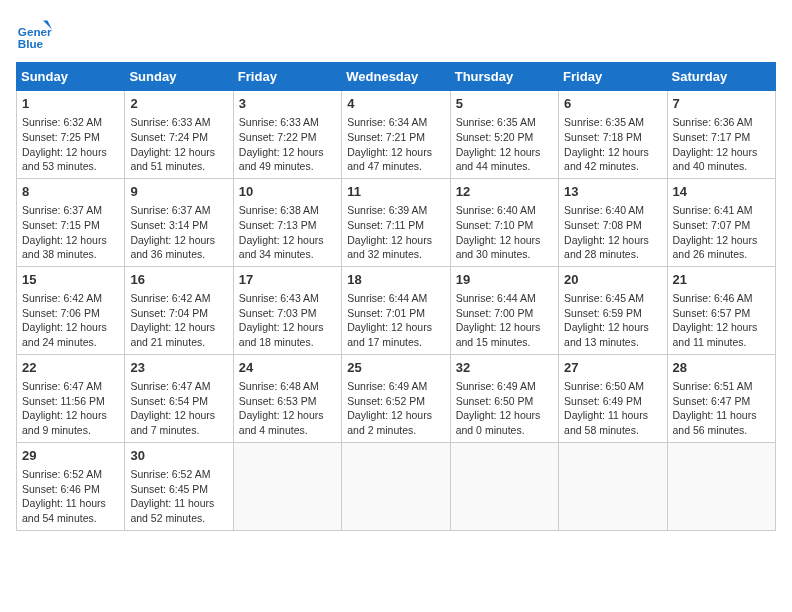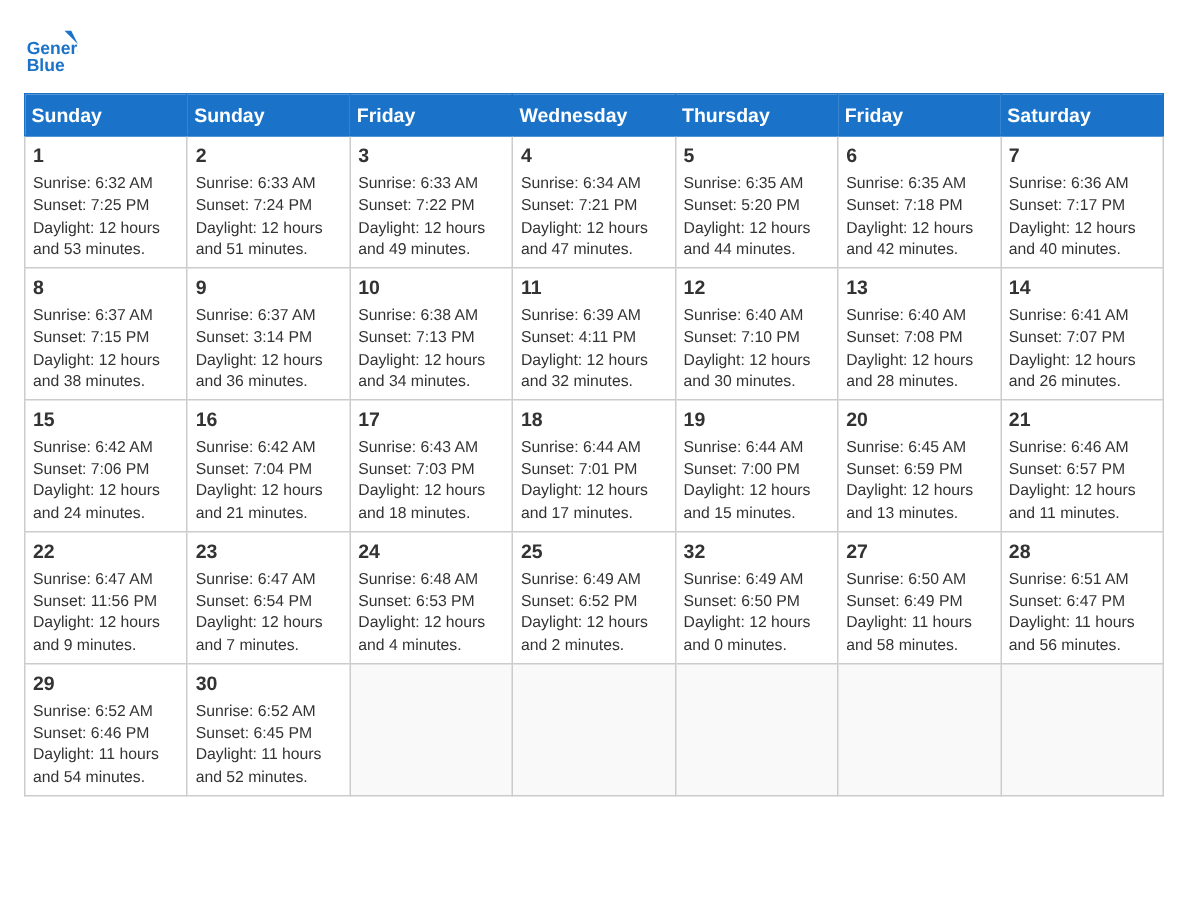--- a/index.html
+++ b/index.html
@@ -175,21 +175,21 @@
         <td>
           <span class="day-num">10</span>
           <div>Sunrise: 6:38 AM</div>
           <div>Sunset: 7:13 PM</div>
           <div>Daylight: 12 hours</div>
           <div>and 34 minutes.</div>
         </td>
         <td>
           <span class="day-num">11</span>
           <div>Sunrise: 6:39 AM</div>
-          <div>Sunset: 4:11 PM</div>
+          <div>Sunset: 7:11 PM</div>
           <div>Daylight: 12 hours</div>
           <div>and 32 minutes.</div>
         </td>
         <td>
           <span class="day-num">12</span>
           <div>Sunrise: 6:40 AM</div>
           <div>Sunset: 7:10 PM</div>
           <div>Daylight: 12 hours</div>
           <div>and 30 minutes.</div>
         </td>

